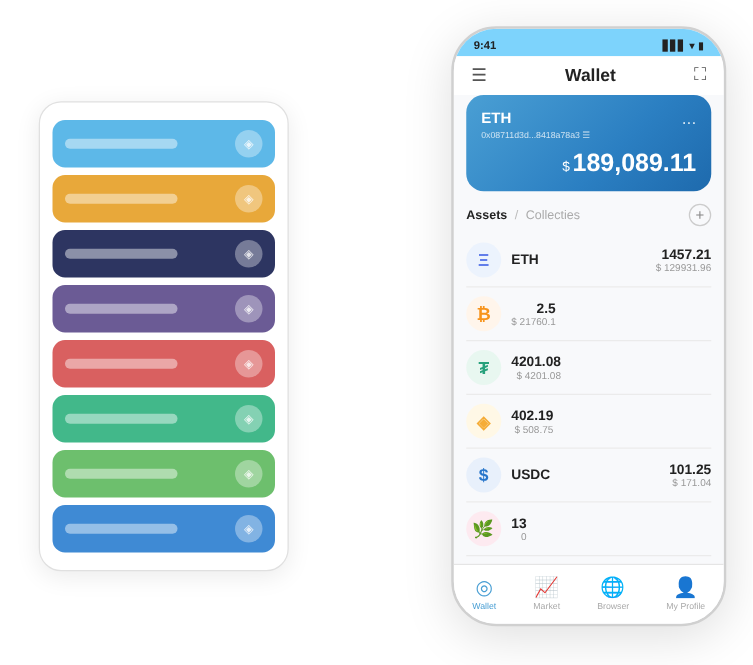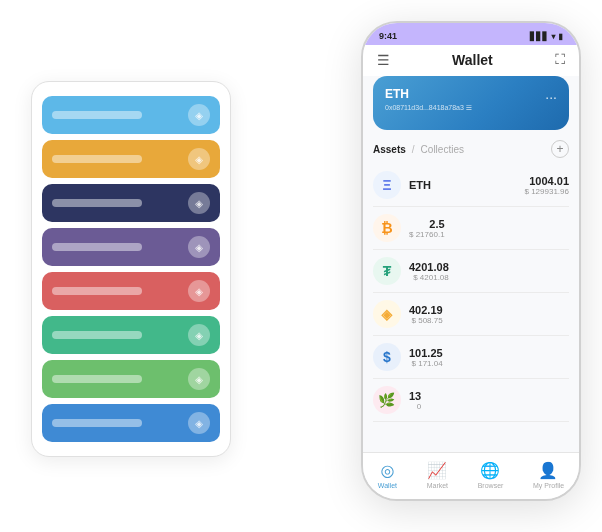--- a/index.html
+++ b/index.html
@@ -75,21 +75,21 @@
       background: #f8f9fb;
       border-radius: 36px;
       border: 2px solid #d0d0d0;
       box-shadow: 0 8px 40px rgba(0,0,0,0.13);
       overflow: hidden;
       display: flex;
       flex-direction: column;
     }
 
     .phone-status-bar {
-      background: #c4b5fd;
+      background: #7dd3fc;
       padding: 8px 16px 4px;
       display: flex;
       align-items: center;
       justify-content: space-between;
       font-size: 9px;
       font-weight: 600;
       color: #222;
       gap: 24px;
     }
 
@@ -365,37 +365,40 @@
     </div>
 
     <div class="phone-content">
 
       <div class="eth-card">
         <div class="eth-card-top">
           <span class="eth-card-name">ETH</span>
           <span class="eth-card-dots">...</span>
         </div>
         <div class="eth-card-address">0x08711d3d...8418a78a3 ☰</div>
+        <div class="eth-card-balance">
+          <span class="eth-card-currency">$</span><span>189,089.11</span>
+        </div>
       </div>
 
       <div class="assets-header">
         <div class="assets-tabs">
           <span class="assets-tab-active">Assets</span>
           <span class="assets-tab-divider">/</span>
           <span class="assets-tab-inactive">Collecties</span>
         </div>
         <div class="assets-add">+</div>
       </div>
 
       <div class="asset-list" id="asset-list">
       <div class="asset-item">
             <div class="asset-icon" style="background: rgb(236, 243, 253); color: rgb(98, 126, 234); font-weight: 700;">Ξ</div>
             <div class="asset-name">ETH</div>
             <div class="asset-amounts">
-              <div class="asset-amount-main">1004.01</div>
+              <div class="asset-amount-main">1457.21</div>
               <div class="asset-amount-usd">$ 129931.96</div>
             </div>
           </div>
           <div class="asset-item">
             <div class="asset-icon" style="background: rgb(255, 245, 235); color: rgb(247, 147, 26); font-weight: 700;">₿</div>
             <div class="asset-amounts">
               <div class="asset-amount-main">2.5</div>
               <div class="asset-amount-usd">$ 21760.1</div>
             </div>
           </div>
@@ -408,20 +411,21 @@
           </div>
           <div class="asset-item">
             <div class="asset-icon" style="background: rgb(255, 248, 230); color: rgb(245, 172, 55); font-weight: 700;">◈</div>
             <div class="asset-amounts">
               <div class="asset-amount-main">402.19</div>
               <div class="asset-amount-usd">$ 508.75</div>
             </div>
           </div>
           <div class="asset-item">
             <div class="asset-icon" style="background: rgb(232, 240, 251); color: rgb(39, 117, 202); font-weight: 700;">$</div>
+            <div class="asset-name">USDC</div>
             <div class="asset-amounts">
               <div class="asset-amount-main">101.25</div>
               <div class="asset-amount-usd">$ 171.04</div>
             </div>
           </div>
           <div class="asset-item">
             <div class="asset-icon" style="background: rgb(253, 234, 240); color: rgb(232, 93, 138); font-weight: 700;">🌿</div>
             <div class="asset-amounts">
               <div class="asset-amount-main">13</div>
               <div class="asset-amount-usd">0</div>

